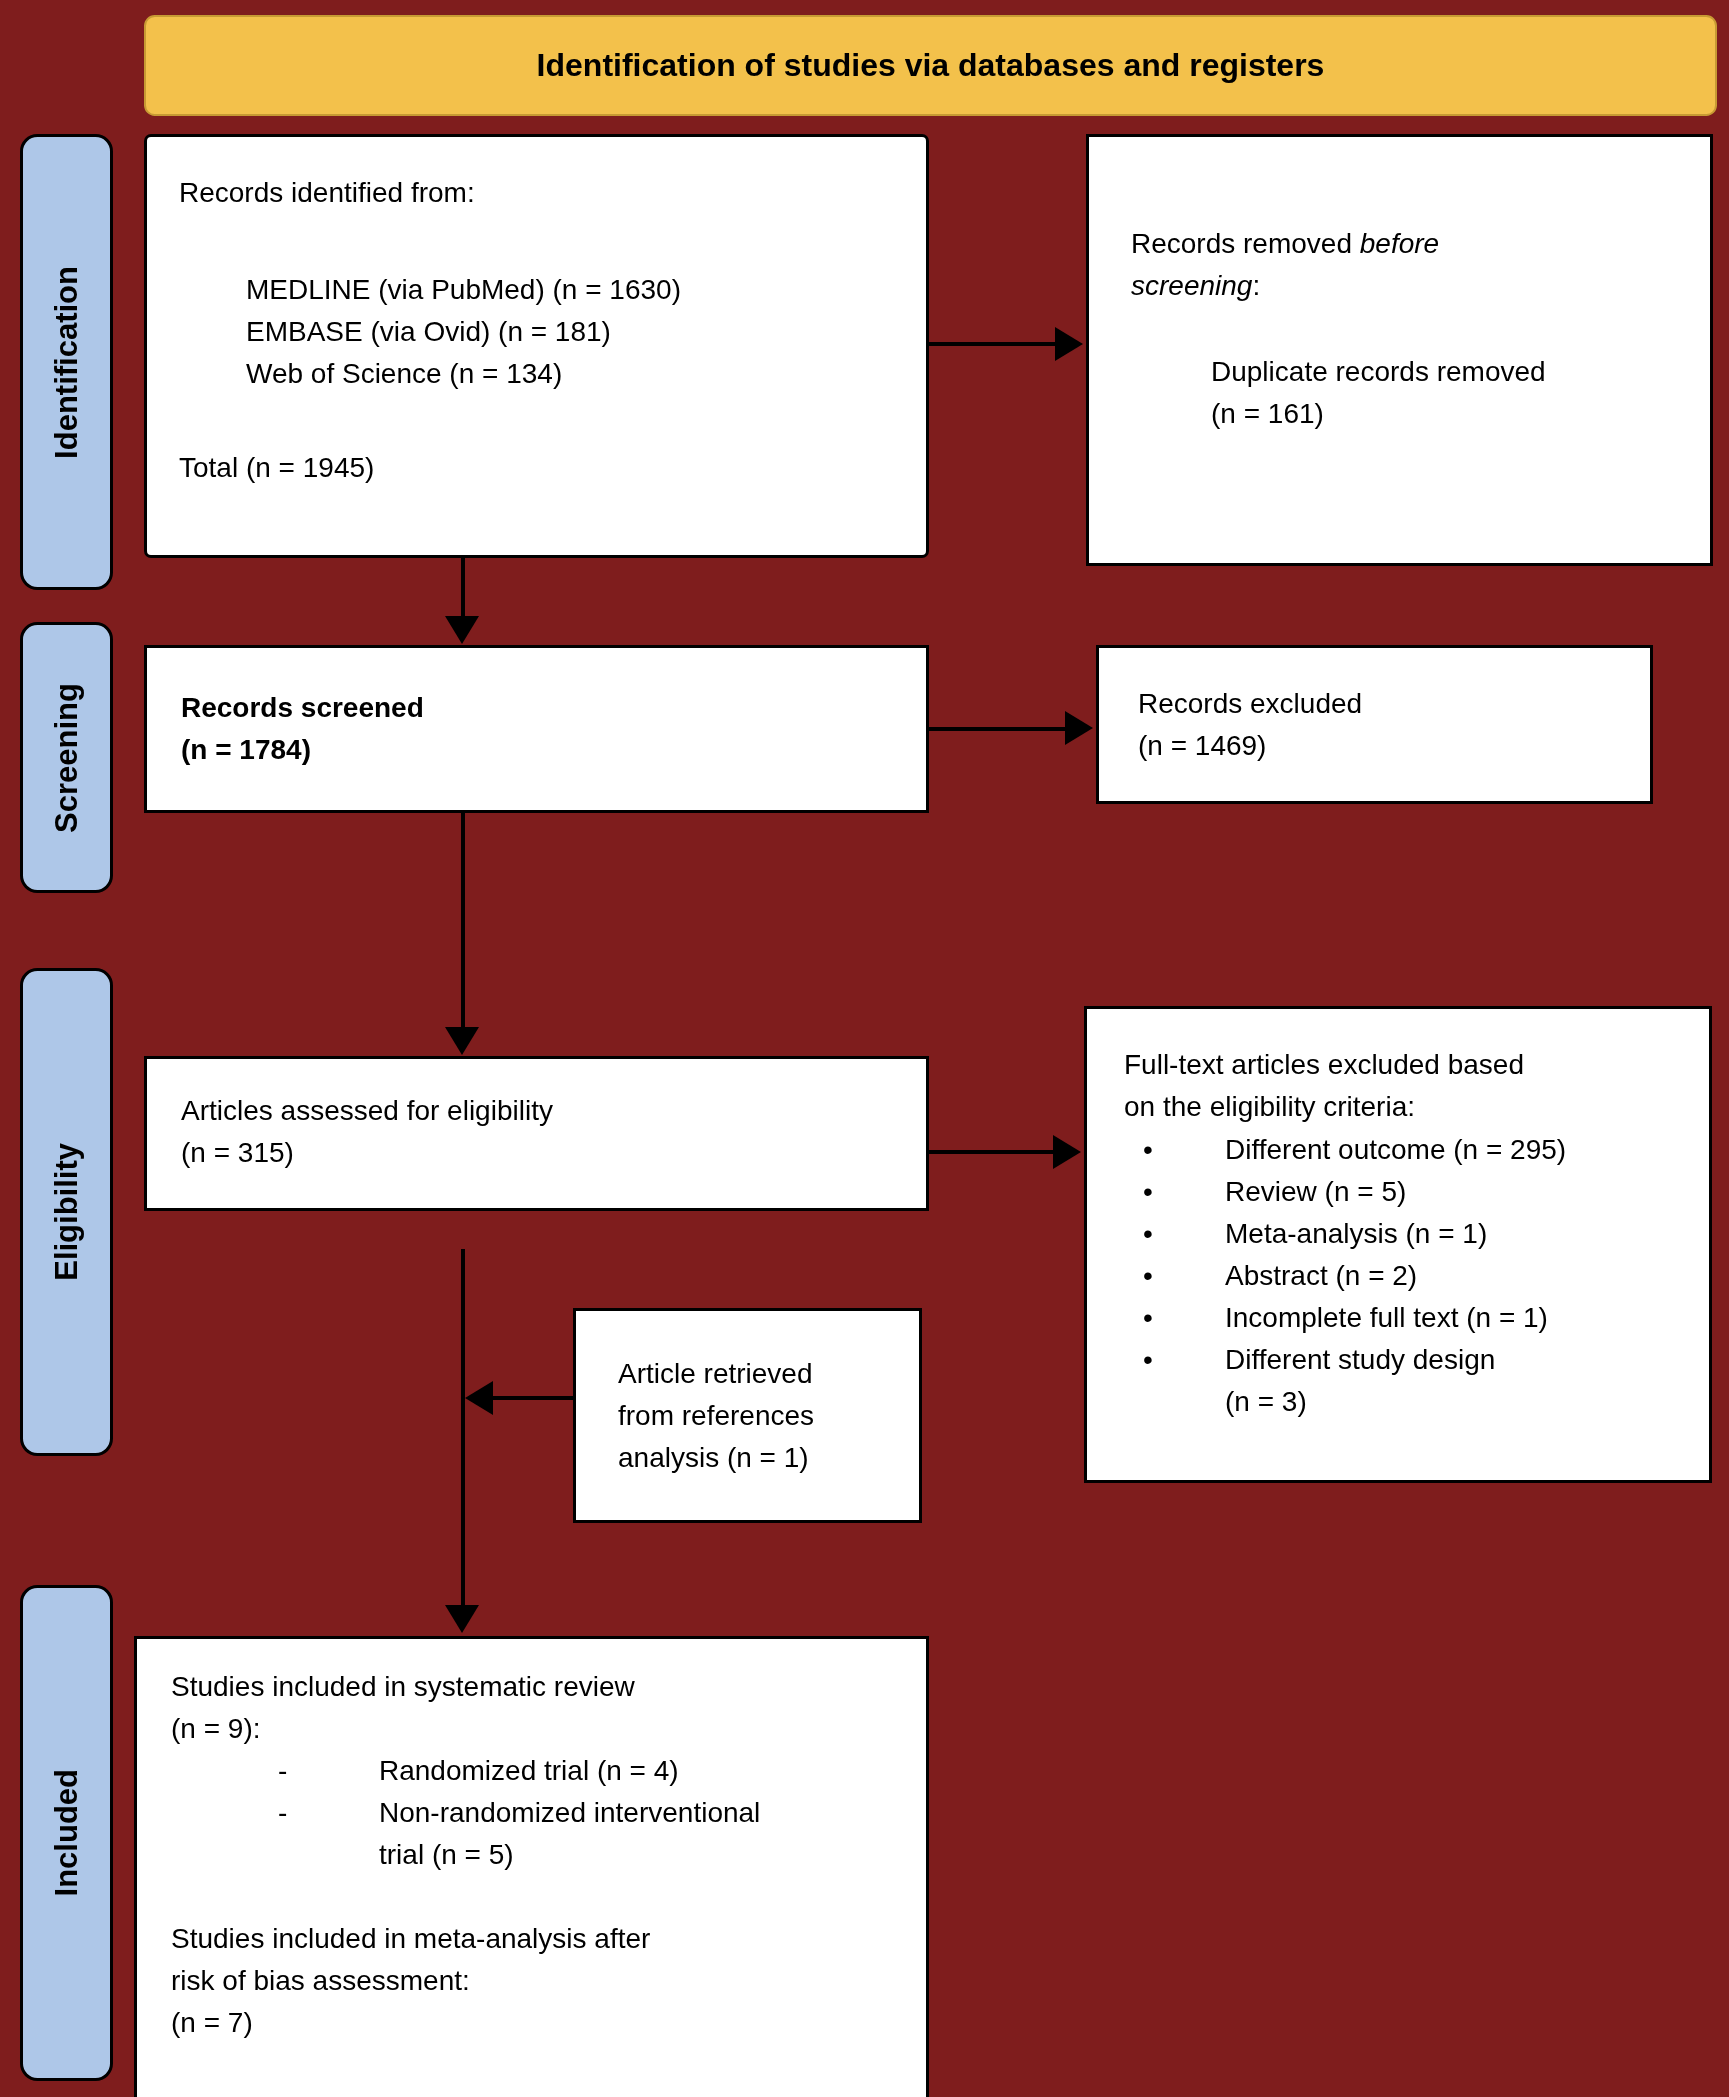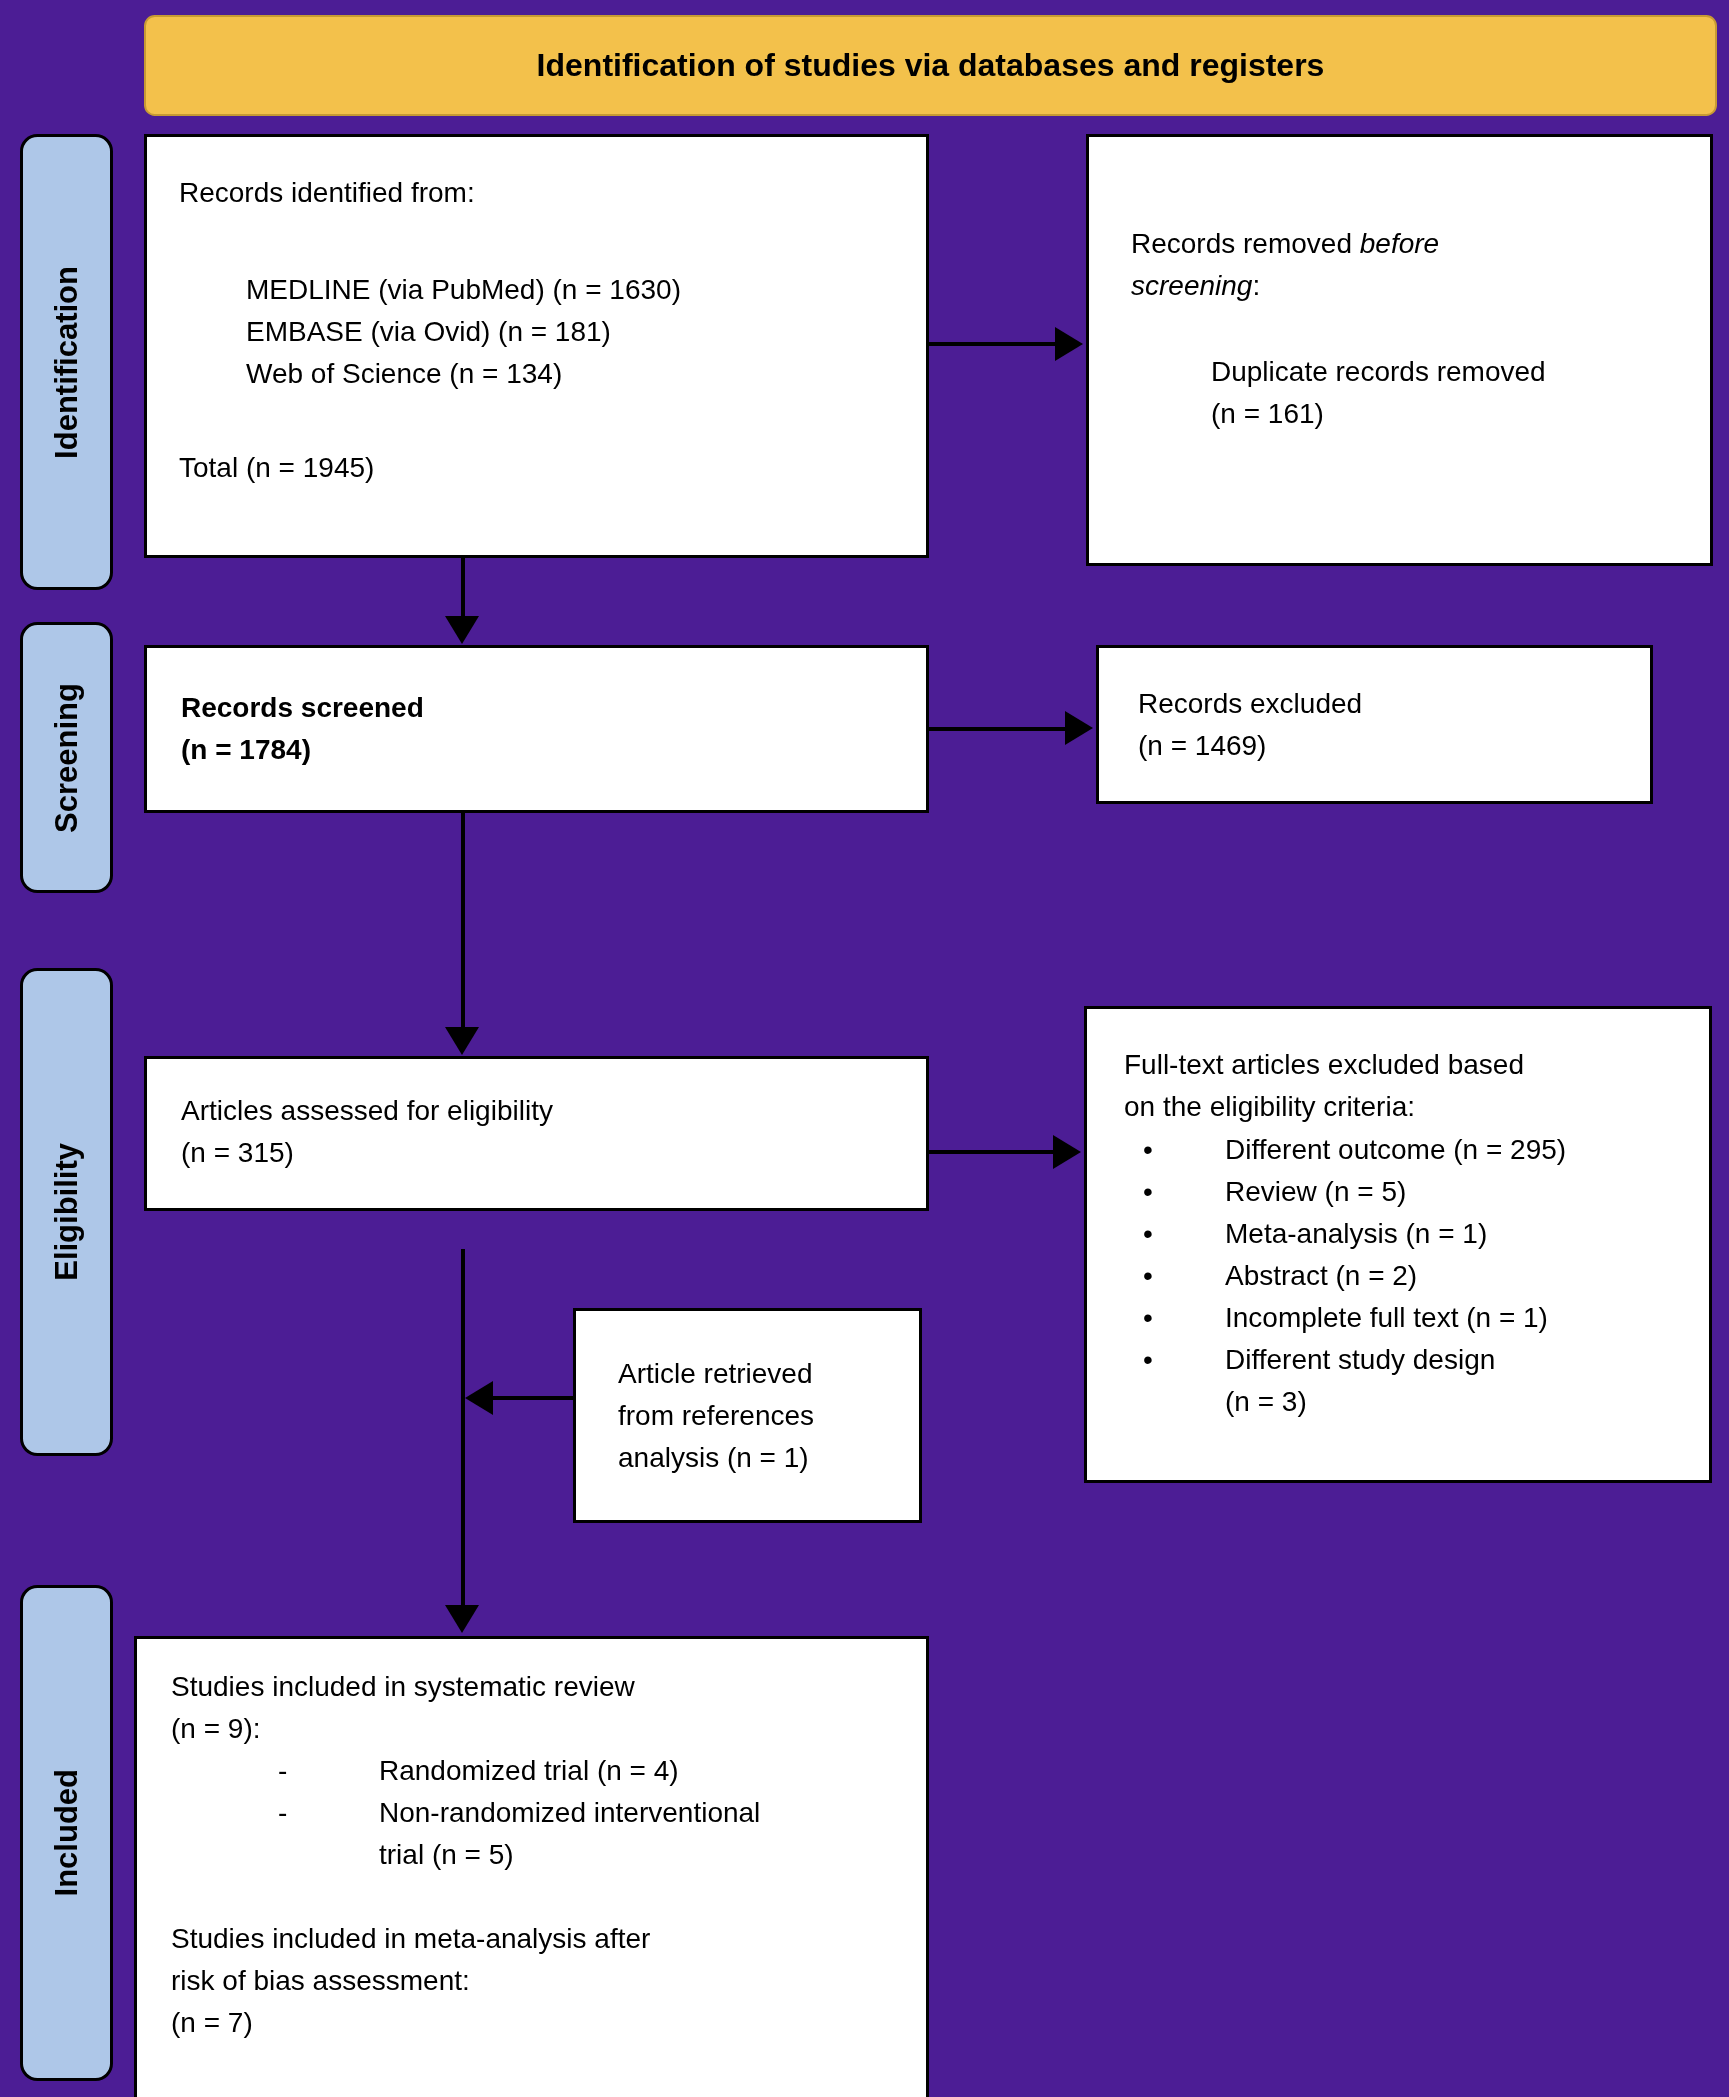--- a/index.html
+++ b/index.html
@@ -1,17 +1,17 @@
 <!DOCTYPE html>
 <html style="font-size:10.7px"><head>
 <meta charset="utf-8">
 <style>
   html,body{margin:0;padding:0;background:#ffffff;}
   .canvas{
-    position:relative;width:1730px;height:2097px;background:#4c1d95;
+    position:relative;width:1730px;height:2097px;background:#7f1d1d;
     font-family:"Liberation Sans","DejaVu Sans",sans-serif;
     font-size:28px;color:#000;line-height:1.5;
   }
   
   .banner{
     position:absolute;left:144px;top:14.8px;width:1573px;height:101px;
     background:#F3C14B;border:2.7px solid #C79A33;border-radius:10.7px;
     box-sizing:border-box;display:flex;align-items:center;justify-content:center;
     font-weight:bold;font-size:32px;
   }
@@ -24,21 +24,21 @@
   .stage .vtext{
     writing-mode:vertical-rl;transform:rotate(180deg);
     font-weight:bold;font-size:31px;white-space:nowrap;line-height:1;
   }
   #stage-identification{top:134px;height:456px;}
   #stage-screening{top:622px;height:271px;}
   #stage-eligibility{top:968px;height:488px;}
   #stage-included{top:1585px;height:496px;}
   
   .wbox{position:absolute;background:#fff;border:3.4px solid #000;box-sizing:border-box;}
-  #box-identified{left:144px;top:134px;width:785px;height:424px;padding:35px 20px 0 32px;}
+  #box-identified{left:144px;top:134px;width:785px;height:424px;padding:35px 20px 0 32px;border-radius:7px;}
   #box-identified .intro{margin:0 0 55px;}
   #box-identified .db-list{margin:0 0 0 67px;}
   #box-identified .total{margin:52px 0 0;}
   #box-removed{left:1086px;top:134px;width:627px;height:432px;padding:86px 20px 0 42px;}
   #box-removed .detail{margin:44px 0 0 80px;}
   #box-screened{left:144px;top:645px;width:785px;height:168px;display:flex;flex-direction:column;justify-content:center;padding-left:34px;font-weight:bold;}
   #box-excluded{left:1096px;top:645px;width:557px;height:159px;display:flex;flex-direction:column;justify-content:center;padding-left:39px;}
   #box-assessed{left:144px;top:1056px;width:785px;height:155px;padding:31px 20px 0 34px;}
   #box-fulltext{left:1084px;top:1006px;width:628px;height:477px;padding:35px 20px 0 37px;}
   .reasons{list-style:none;margin:1.3px 0 0;padding:0;}

